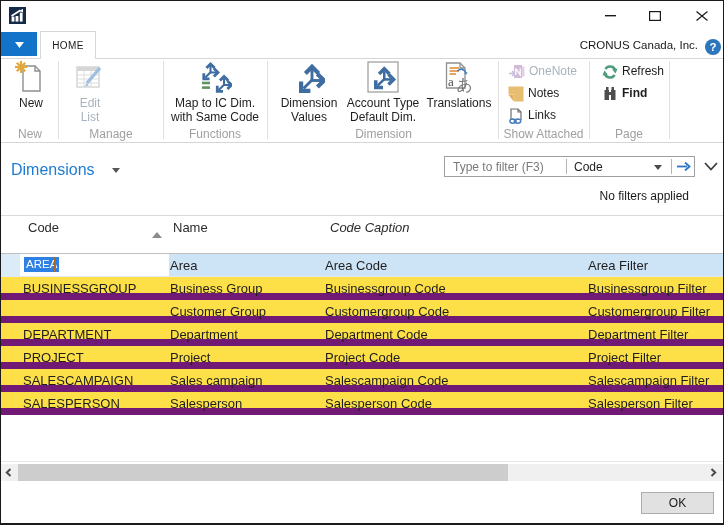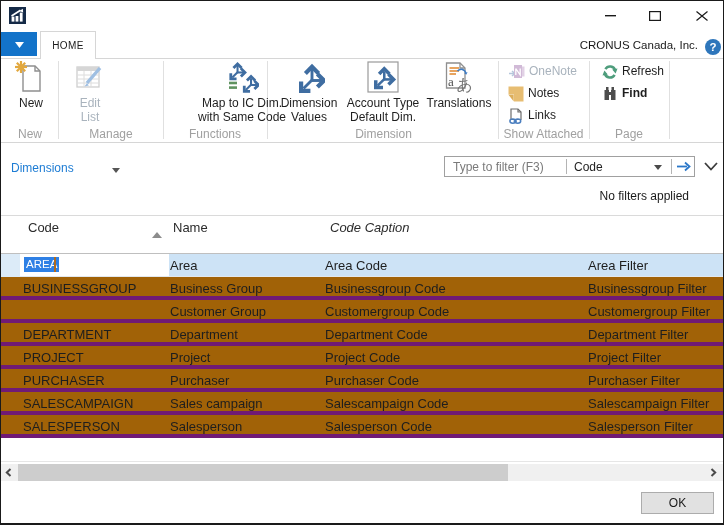--- a/index.html
+++ b/index.html
@@ -26,41 +26,41 @@
 .vsep { position:absolute; top:2px; height:78px; width:1px; background:#e0e0e0; }
 .glabel { position:absolute; top:68px; font-size:12px; color:#a0a0a0; text-align:center; }
 .bigbtn { position:absolute; top:2px; text-align:center; }
 .bigbtn .blabel { font-size:12px; color:#1e1e1e; line-height:13.5px; margin-top:2px; }
 .bigbtn svg { display:block; margin:0 auto; }
 .disabled .blabel { color:#a9b3bd; }
 .smallbtn { position:absolute; height:16px; font-size:12px; color:#1e1e1e; line-height:16px; white-space:nowrap; }
 .smallbtn svg { vertical-align:middle; margin-right:4px; }
 
 
-#heading { position:absolute; left:10px; top:160px; font-size:12px; color:#1d7cd4; }
+#heading { position:absolute; left:10px; top:160px; font-size:16px; color:#1d7cd4; }
 #headcaret { position:absolute; left:111px; top:167px; }
 
 #filterbox { position:absolute; left:443px; top:155px; width:251px; height:21px; background:#fff;
   border:1px solid #a0a0a0; }
 #ftext { position:absolute; left:8px; top:3px; color:#7a7a7a; font-size:12px; }
 #fdiv1 { position:absolute; left:121px; top:2px; width:1px; height:15px; background:#b4b4b4; }
 #fcode { position:absolute; left:129px; top:3px; color:#1e1e1e; font-size:12px; }
 #fcaret { position:absolute; left:209px; top:8px; width:0; height:0;
   border-left:4.5px solid transparent; border-right:4.5px solid transparent; border-top:5px solid #4a4a4a; }
 #fdiv2 { position:absolute; left:226px; top:2px; width:1px; height:15px; background:#b4b4b4; }
 #fchevron { position:absolute; left:703px; top:161px; }
 #nofilters { position:absolute; right:34px; top:188px; font-size:12px; color:#1a1a1a; }
 #thead-top { position:absolute; left:0; top:214px; width:722px; height:1px; background:#dadada; }
 #thead { position:absolute; left:0; top:215px; width:722px; height:37px; background:#fff; }
 .hcell { position:absolute; top:4px; font-size:13px; color:#2b2b2b; }
 #sortarrow { position:absolute; left:151px; top:16px; width:0; height:0;
   border-left:5px solid transparent; border-right:5px solid transparent; border-bottom:6px solid #8c8c8c; }
 #thead-bot { position:absolute; left:0; top:252px; width:722px; height:1px; background:#bfbfbf; }
 #rows { position:absolute; left:0; top:253px; width:722px; }
-.row { position:relative; width:722px; height:23px; background:#a16207; border-bottom:4px solid #701a75; }
+.row { position:relative; width:722px; height:23px; background:#fde047; border-bottom:7px solid #701a75; }
 .row.sel { background:#cde3f6; border-bottom:1px solid #e2e8ee; }
 .cell { position:absolute; top:4px; font-size:13px; color:#1e1e1e; white-space:nowrap; }
 .c1 { left:22px; } .c2 { left:169px; } .c3 { left:324px; } .c4 { left:547px;margin-left:40px; }
 #selbar { position:absolute; left:0; top:0; width:19px; height:23px; background:#dcebf8; }
 #editcell { position:absolute; left:19px; top:0; width:149px; height:22px; background:#fff; }
 #selhl { position:absolute; left:23px; top:3px; height:15px; background:#2e80e5; color:#fff;
   font-size:11.5px; line-height:15px; padding:0 2px; }
 #caret2 { position:absolute; left:53px; top:3px; width:2px; height:15px; background:#b06a1f; }
 #tbot { position:absolute; left:0; top:460px; width:722px; height:1px; background:#e6e6e6; }
 
@@ -134,21 +134,21 @@
         <rect x="3" y="6" width="22" height="20" fill="#fff" stroke="#c6c6c6" stroke-width="1.3"></rect>
         <rect x="3" y="6" width="22" height="4" fill="#cfcfcf"></rect>
         <path d="M3 14 L25 14 M3 18 L25 18 M3 22 L25 22 M10 10 L10 26 M17 10 L17 26" stroke="#d8d8d8" stroke-width="1"></path>
         <path d="M26 7 L13 22" stroke="#8fb4dd" stroke-width="3.4"></path>
         <path d="M13 22 L10.5 25.5 L14.8 24.5 Z" fill="#8fb4dd"></path>
       </svg>
       <div class="blabel">Edit<br>List</div>
     </div>
     <div class="glabel" style="left:60px; width:100px;">Manage</div>
 
-    <div class="bigbtn" style="left:166px; width:96px;margin-left:27px;">
+    <div class="bigbtn" style="left:166px; width:96px;">
       <svg width="34" height="34" viewBox="0 0 34 34">
         <g stroke="#3f6da1" fill="none" transform="translate(2,0) scale(0.62)">
           <path d="M17 19 L17 8" stroke-width="3.3"></path>
           <path d="M10.4 11.4 L17 4.8 L23.6 11.4" stroke-width="4.5"></path>
           <path d="M16 18.5 L28.5 18.5" stroke-width="3.3"></path>
           <path d="M22.4 11.9 L29 18.5 L22.4 25.1" stroke-width="4.5"></path>
           <path d="M17 18 L8.5 26.5" stroke-width="3.3"></path>
           <path d="M6.1 19.6 L6.1 28.9 L15.4 28.9" stroke-width="4.5"></path>
         </g>
         <g stroke="#3f6da1" fill="none" transform="translate(15.5,12.5) scale(0.62)">
@@ -308,26 +308,20 @@
         <div class="cell c3">Department Code</div>
         <div class="cell c4">Department Filter</div>
       </div>
     <div class="row">
         <div class="cell c1">PROJECT</div>
         <div class="cell c2">Project</div>
         <div class="cell c3">Project Code</div>
         <div class="cell c4">Project Filter</div>
       </div>
     <div class="row">
-        <div class="cell c1">PURCHASER</div>
-        <div class="cell c2">Purchaser</div>
-        <div class="cell c3">Purchaser Code</div>
-        <div class="cell c4">Purchaser Filter</div>
-      </div>
-    <div class="row">
         <div class="cell c1">SALESCAMPAIGN</div>
         <div class="cell c2">Sales campaign</div>
         <div class="cell c3">Salescampaign Code</div>
         <div class="cell c4">Salescampaign Filter</div>
       </div>
     <div class="row">
         <div class="cell c1">SALESPERSON</div>
         <div class="cell c2">Salesperson</div>
         <div class="cell c3">Salesperson Code</div>
         <div class="cell c4">Salesperson Filter</div>

